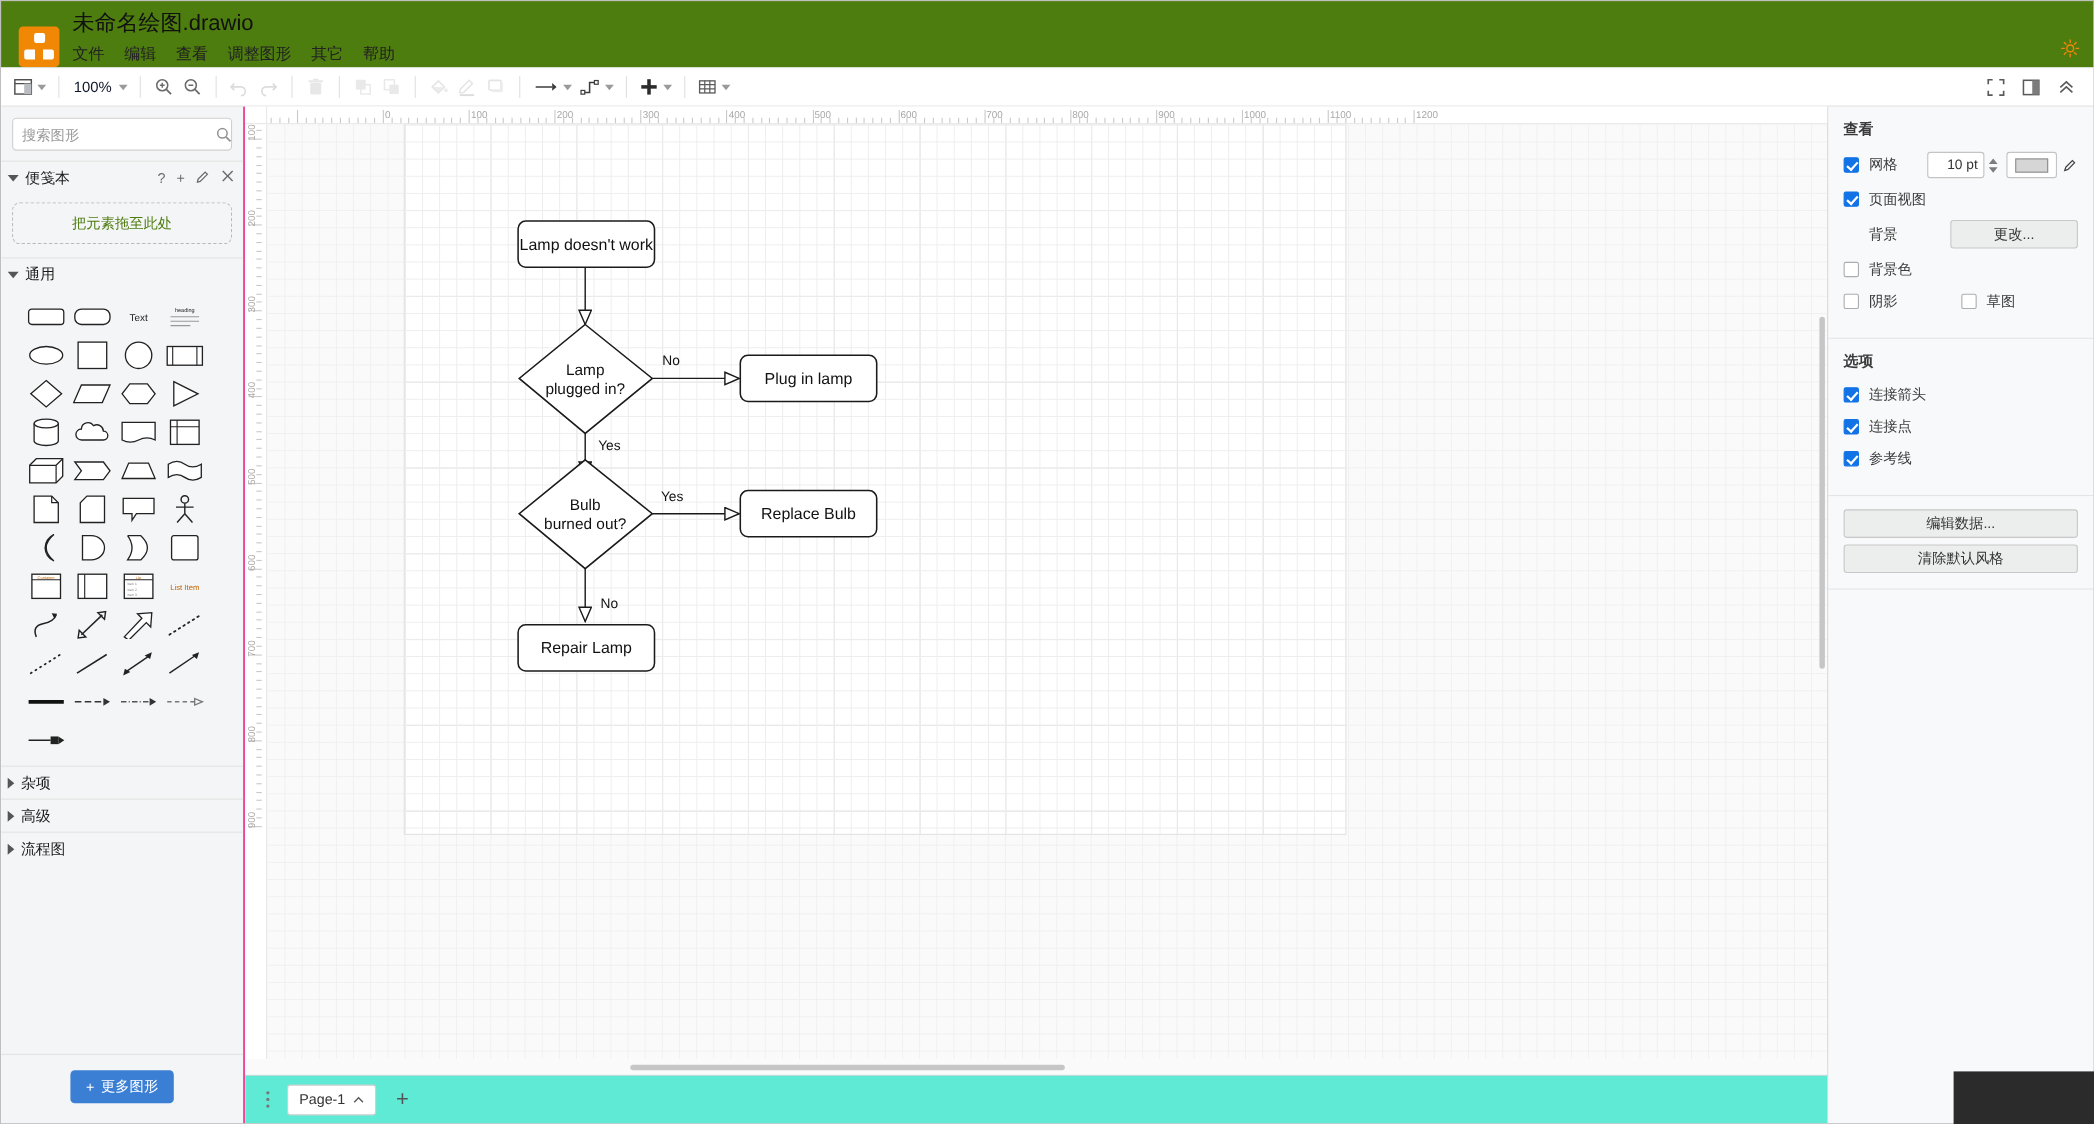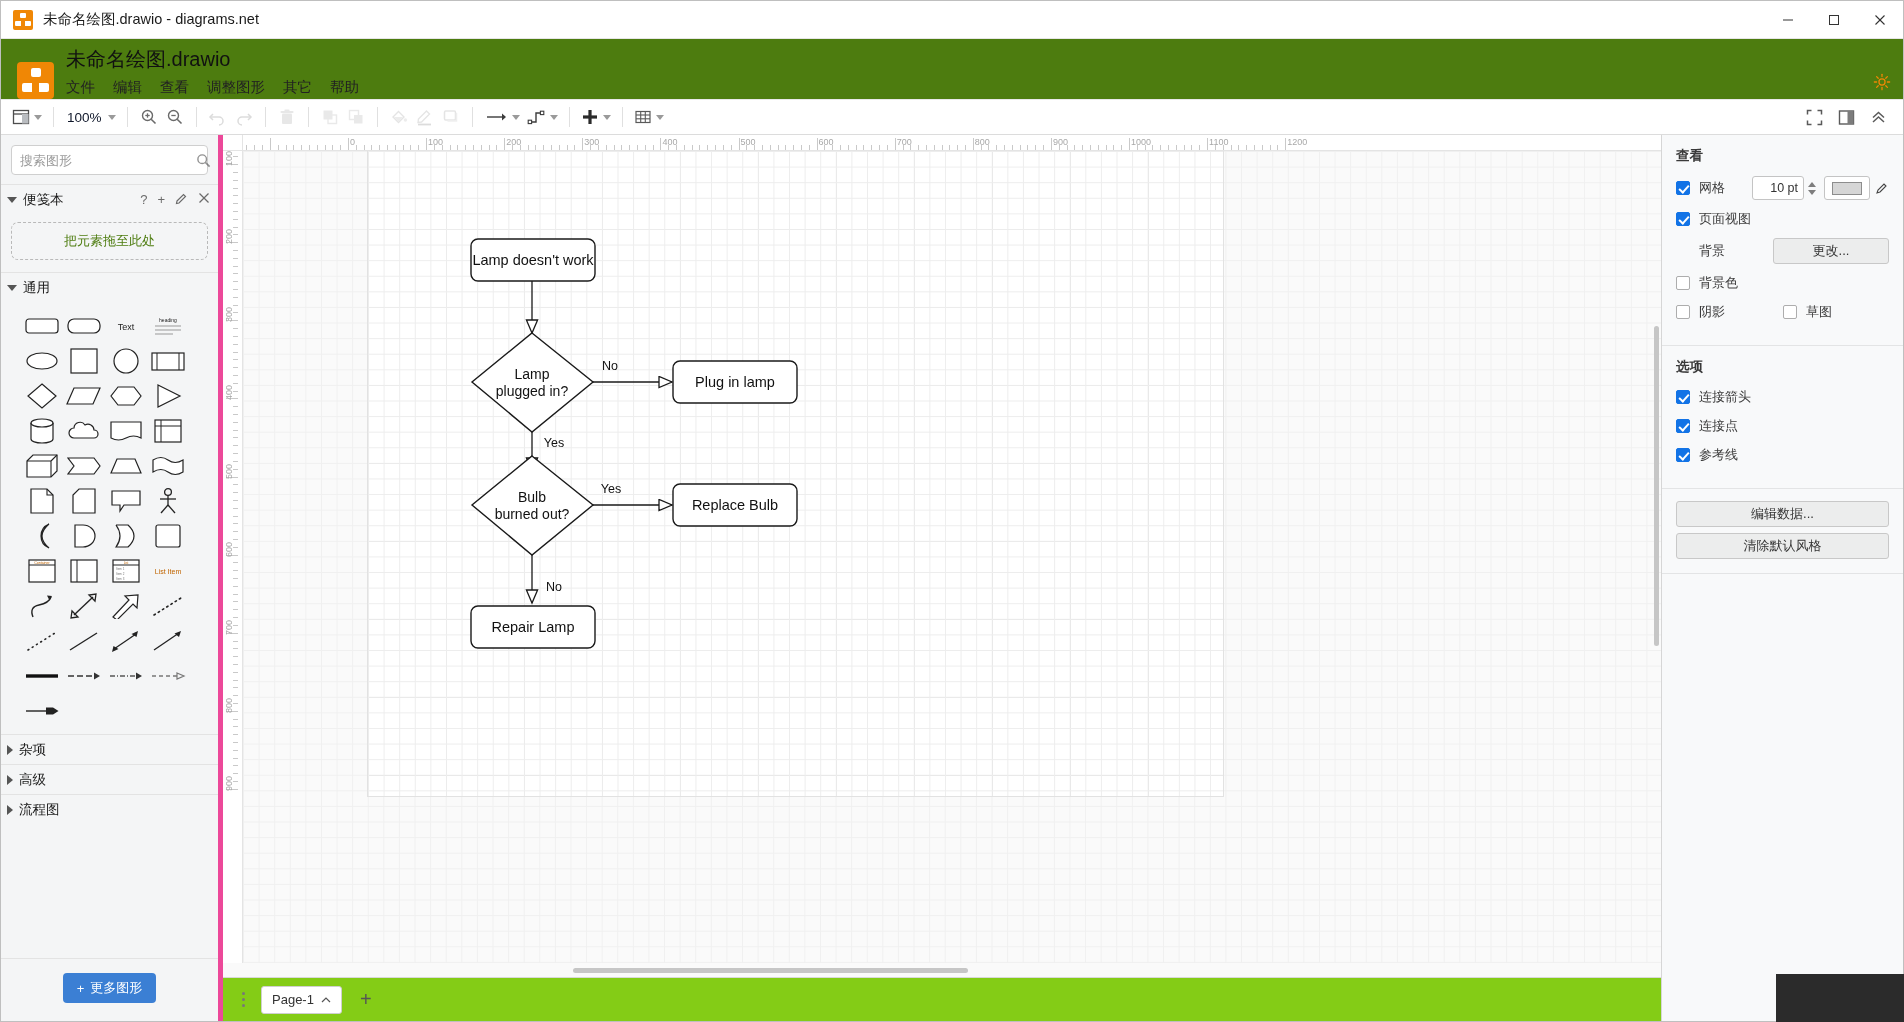--- a/index.html
+++ b/index.html
@@ -48,21 +48,21 @@
   .tbtn.dis{opacity:.35;}
   .caret{width:0;height:0;border-left:4px solid transparent;border-right:4px solid transparent;
          border-top:5px solid #9a9a9a;margin-left:4px;}
   .zoomlabel{font-size:13.5px;color:#0f172a;padding:0 2px;}
   .tb-right{margin-left:auto;display:flex;align-items:center;gap:6px;padding-right:4px;}
 
   
   .bodyrow{flex:1;display:flex;min-height:0;}
 
   
-  .left{width:222px;background:#f4f5f6;border-right:5px solid #ec4899;
+  .left{width:222px;background:#f4f5f6;border-right:2px solid #ec4899;
         display:flex;flex-direction:column;flex:0 0 222px;}
   .searchwrap{padding:10px 10px 9px 10px;}
   .searchbox{height:30px;background:#fff;border:1px solid #cfcfcf;border-radius:4px;
              display:flex;align-items:center;padding:0 8px;}
   .searchbox input{border:0;outline:0;flex:1;font-size:13px;color:#333;background:transparent;
                    font-family:inherit;}
   .searchbox input::placeholder{color:#9a9a9a;}
   .magn{width:15px;height:15px;opacity:.6;flex:0 0 auto;}
   .sect-hdr{height:30px;display:flex;align-items:center;padding:0 8px 0 6px;
             border-top:1px solid #e3e3e3;font-size:13.5px;color:#1a1a1a;}
@@ -103,21 +103,21 @@
           linear-gradient(to right,#f0f0f0 1px,transparent 1px),
           linear-gradient(to bottom,#f0f0f0 1px,transparent 1px);
         background-size:15.6px 15.6px;}
   .diagram{position:absolute;left:0;top:0;}
   .vscroll{position:absolute;right:0;top:0;bottom:14px;width:9px;}
   .vscroll .thumb{position:absolute;right:2px;top:175px;width:5px;height:320px;background:#c6c6c6;border-radius:3px;}
   .hscrollbar{height:14px;flex:0 0 14px;background:#fafafa;position:relative;}
   .hscrollbar .thumb{position:absolute;left:350px;top:5px;width:395px;height:5px;background:#c6c6c6;border-radius:3px;}
 
   
-  .footer{height:44px;flex:0 0 44px;background:#84cc16;border-top:1px solid #d9d9d9;
+  .footer{height:44px;flex:0 0 44px;background:#5eead4;border-top:1px solid #d9d9d9;
           display:flex;align-items:center;padding:0 8px;}
   .dots{width:24px;display:flex;flex-direction:column;align-items:center;gap:3px;padding:0 6px;}
   .dots i{width:3px;height:3px;background:#777;border-radius:50%;display:block;}
   .pagetab{height:28px;background:#fff;border:1px solid #cfcfcf;border-radius:3px;
            display:flex;align-items:center;padding:0 10px;gap:7px;font-size:13px;color:#333;margin-left:6px;}
   .addpage{width:28px;height:28px;display:flex;align-items:center;justify-content:center;
            font-size:20px;color:#555;margin-left:10px;font-weight:300;}
 
   
   .right{width:242px;flex:0 0 242px;background:#f8f9fa;border-left:1px solid #d6d6d6;
@@ -165,41 +165,20 @@
   .rb.on::after{content:"";position:absolute;left:3px;top:3px;width:6px;height:6px;border-radius:50%;background:#1273e6;}
   .rlabel{font-size:13px;color:#3c3c3c;margin-right:10px;}
   .rsec.actions{display:flex;flex-direction:column;gap:6px;}
   .darkstrip{position:absolute;right:0;bottom:0;width:128px;height:48px;background:#2b2b2b;}
 </style>
 </head>
 <body>
 
 <div class="app">
 
-  <div class="titlebar">
-    <div class="tb-ico"></div>
-    <div class="tb-title">未命名绘图.drawio - diagrams.net</div>
-    <div class="tb-spacer"></div>
-    <div class="wbtn">
-      <svg width="12" height="12" viewBox="0 0 12 12">
-          <line x1="1" y1="6" x2="11" y2="6" stroke="#333" stroke-width="1"></line>
-        </svg>
-    </div>
-    <div class="wbtn">
-      <svg width="12" height="12" viewBox="0 0 12 12">
-          <rect x="1.5" y="1.5" width="9" height="9" fill="none" stroke="#333" stroke-width="1"></rect>
-        </svg>
-    </div>
-    <div class="wbtn close">
-      <svg width="12" height="12" viewBox="0 0 12 12">
-          <line x1="1.5" y1="1.5" x2="10.5" y2="10.5" stroke="#333" stroke-width="1.1"></line>
-          <line x1="10.5" y1="1.5" x2="1.5" y2="10.5" stroke="#333" stroke-width="1.1"></line>
-        </svg>
-    </div>
-  </div>
 
   <div class="header">
     <div class="hdr-logo"></div>
     <div class="hdr-mid">
       <div class="hdr-fname">未命名绘图.drawio</div>
       <div class="menubar">
         <div class="mi">文件</div>
         <div class="mi">编辑</div>
         <div class="mi">查看</div>
         <div class="mi">调整图形</div>

